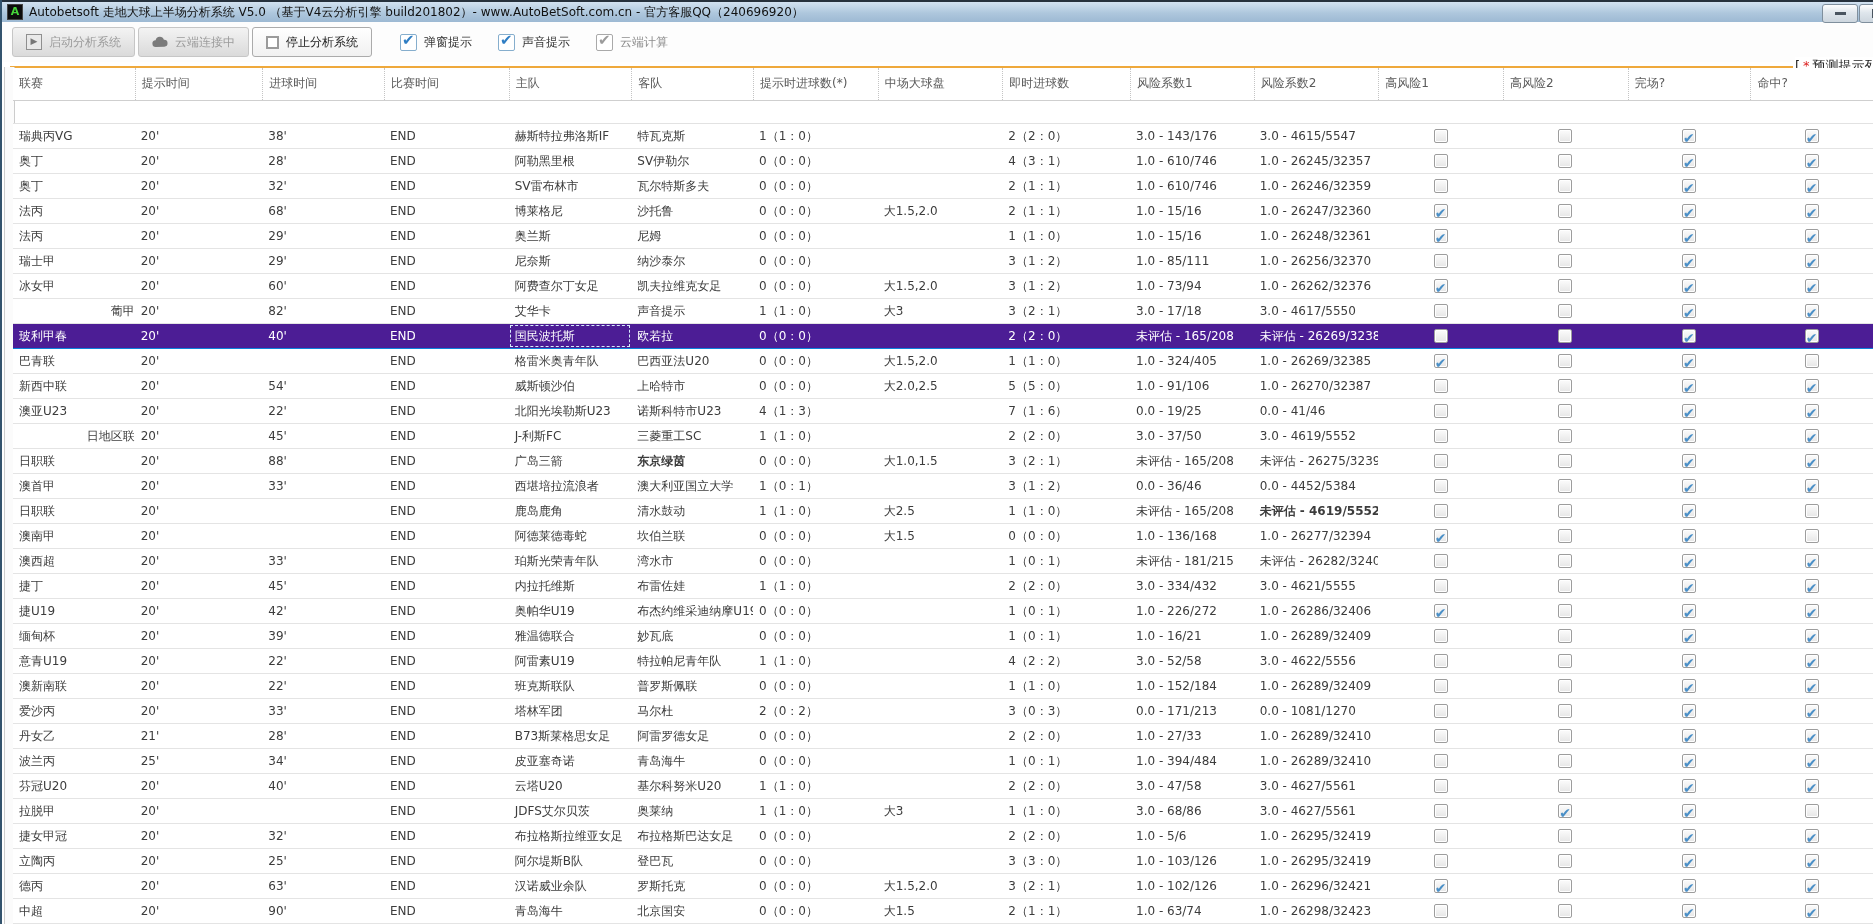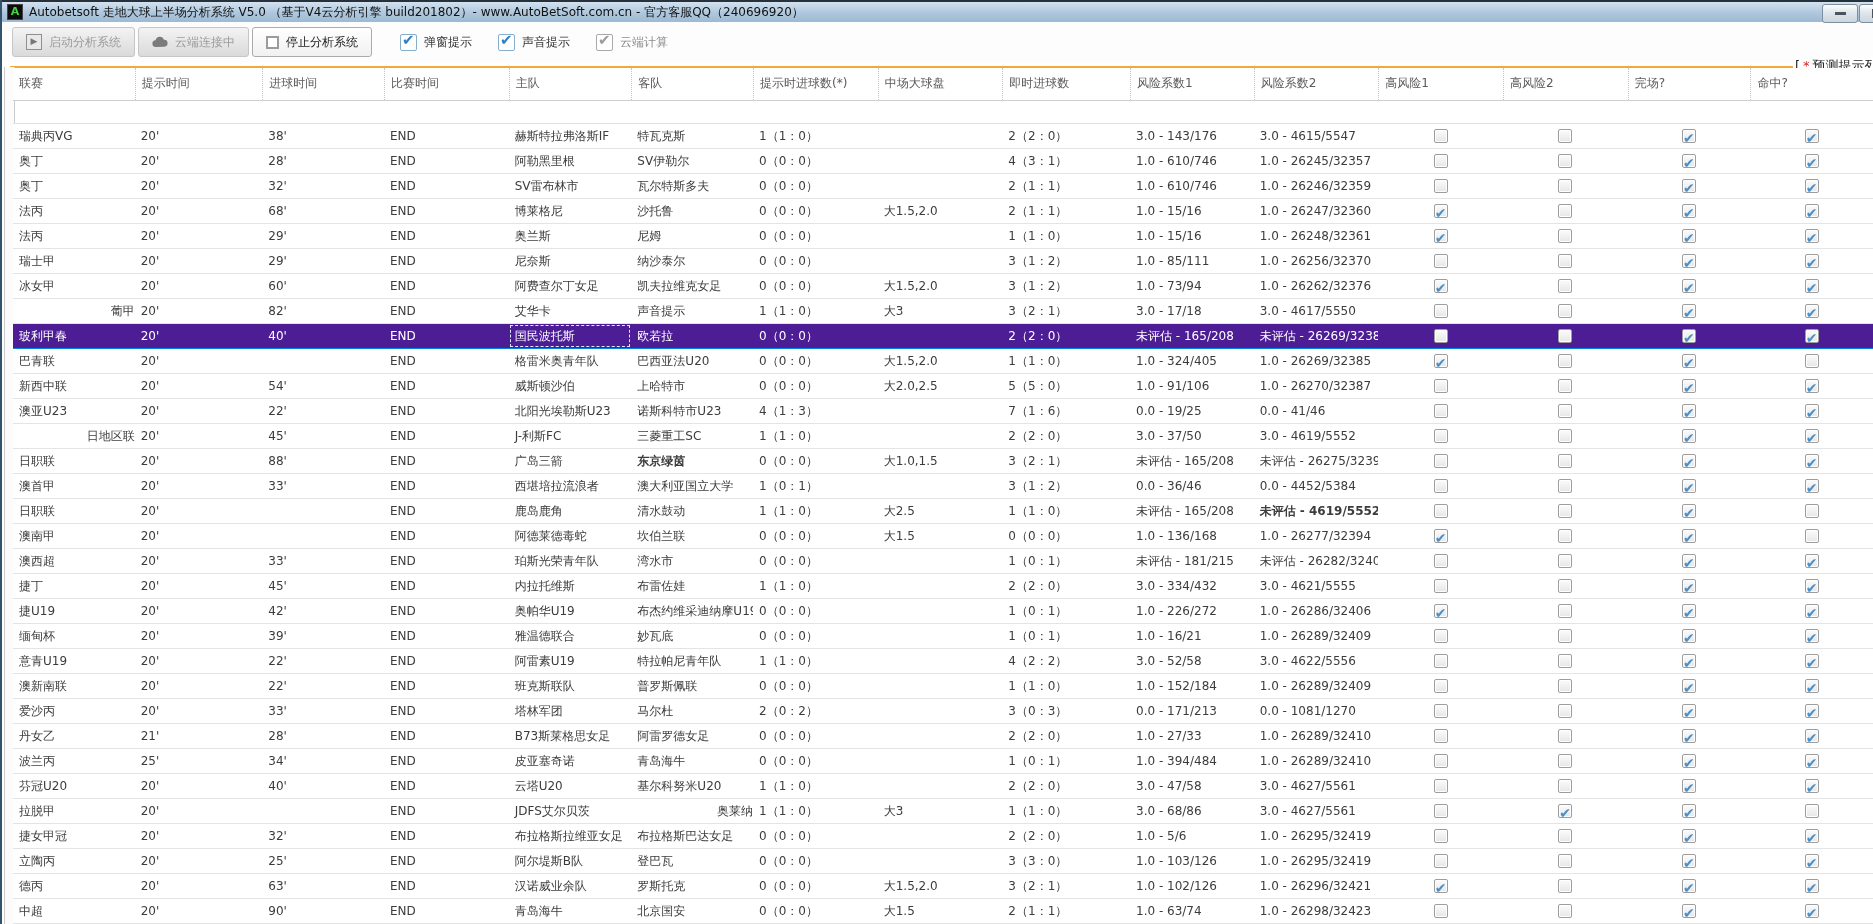--- a/index.html
+++ b/index.html
@@ -919,21 +919,21 @@
               <span class="mark">✔</span>
             </span>
           </div>
         </div>
         <div class="row">
           <div class="cell" style="width: 122px;">拉脱甲</div>
           <div class="cell" style="width: 128px;">20'</div>
           <div class="cell" style="width: 122px;"></div>
           <div class="cell" style="width: 125px;">END</div>
           <div class="cell home" style="width: 123px;">JDFS艾尔贝茨</div>
-          <div class="cell" style="width: 122px; text-align: right;">奥莱纳</div>
+          <div class="cell" style="width: 122px;">奥莱纳</div>
           <div class="cell" style="width: 125px;">1（1：0）</div>
           <div class="cell" style="width: 125px;">大3</div>
           <div class="cell" style="width: 128px;">1（1：0）</div>
           <div class="cell" style="width: 124px;">3.0 - 68/86</div>
           <div class="cell" style="width: 125px;">3.0 - 4627/5561</div>
           <div class="cell ckc" style="width: 125px;">
             <span class="cbox"></span>
           </div>
           <div class="cell ckc" style="width: 125px;">
             <span class="cbox checked">

